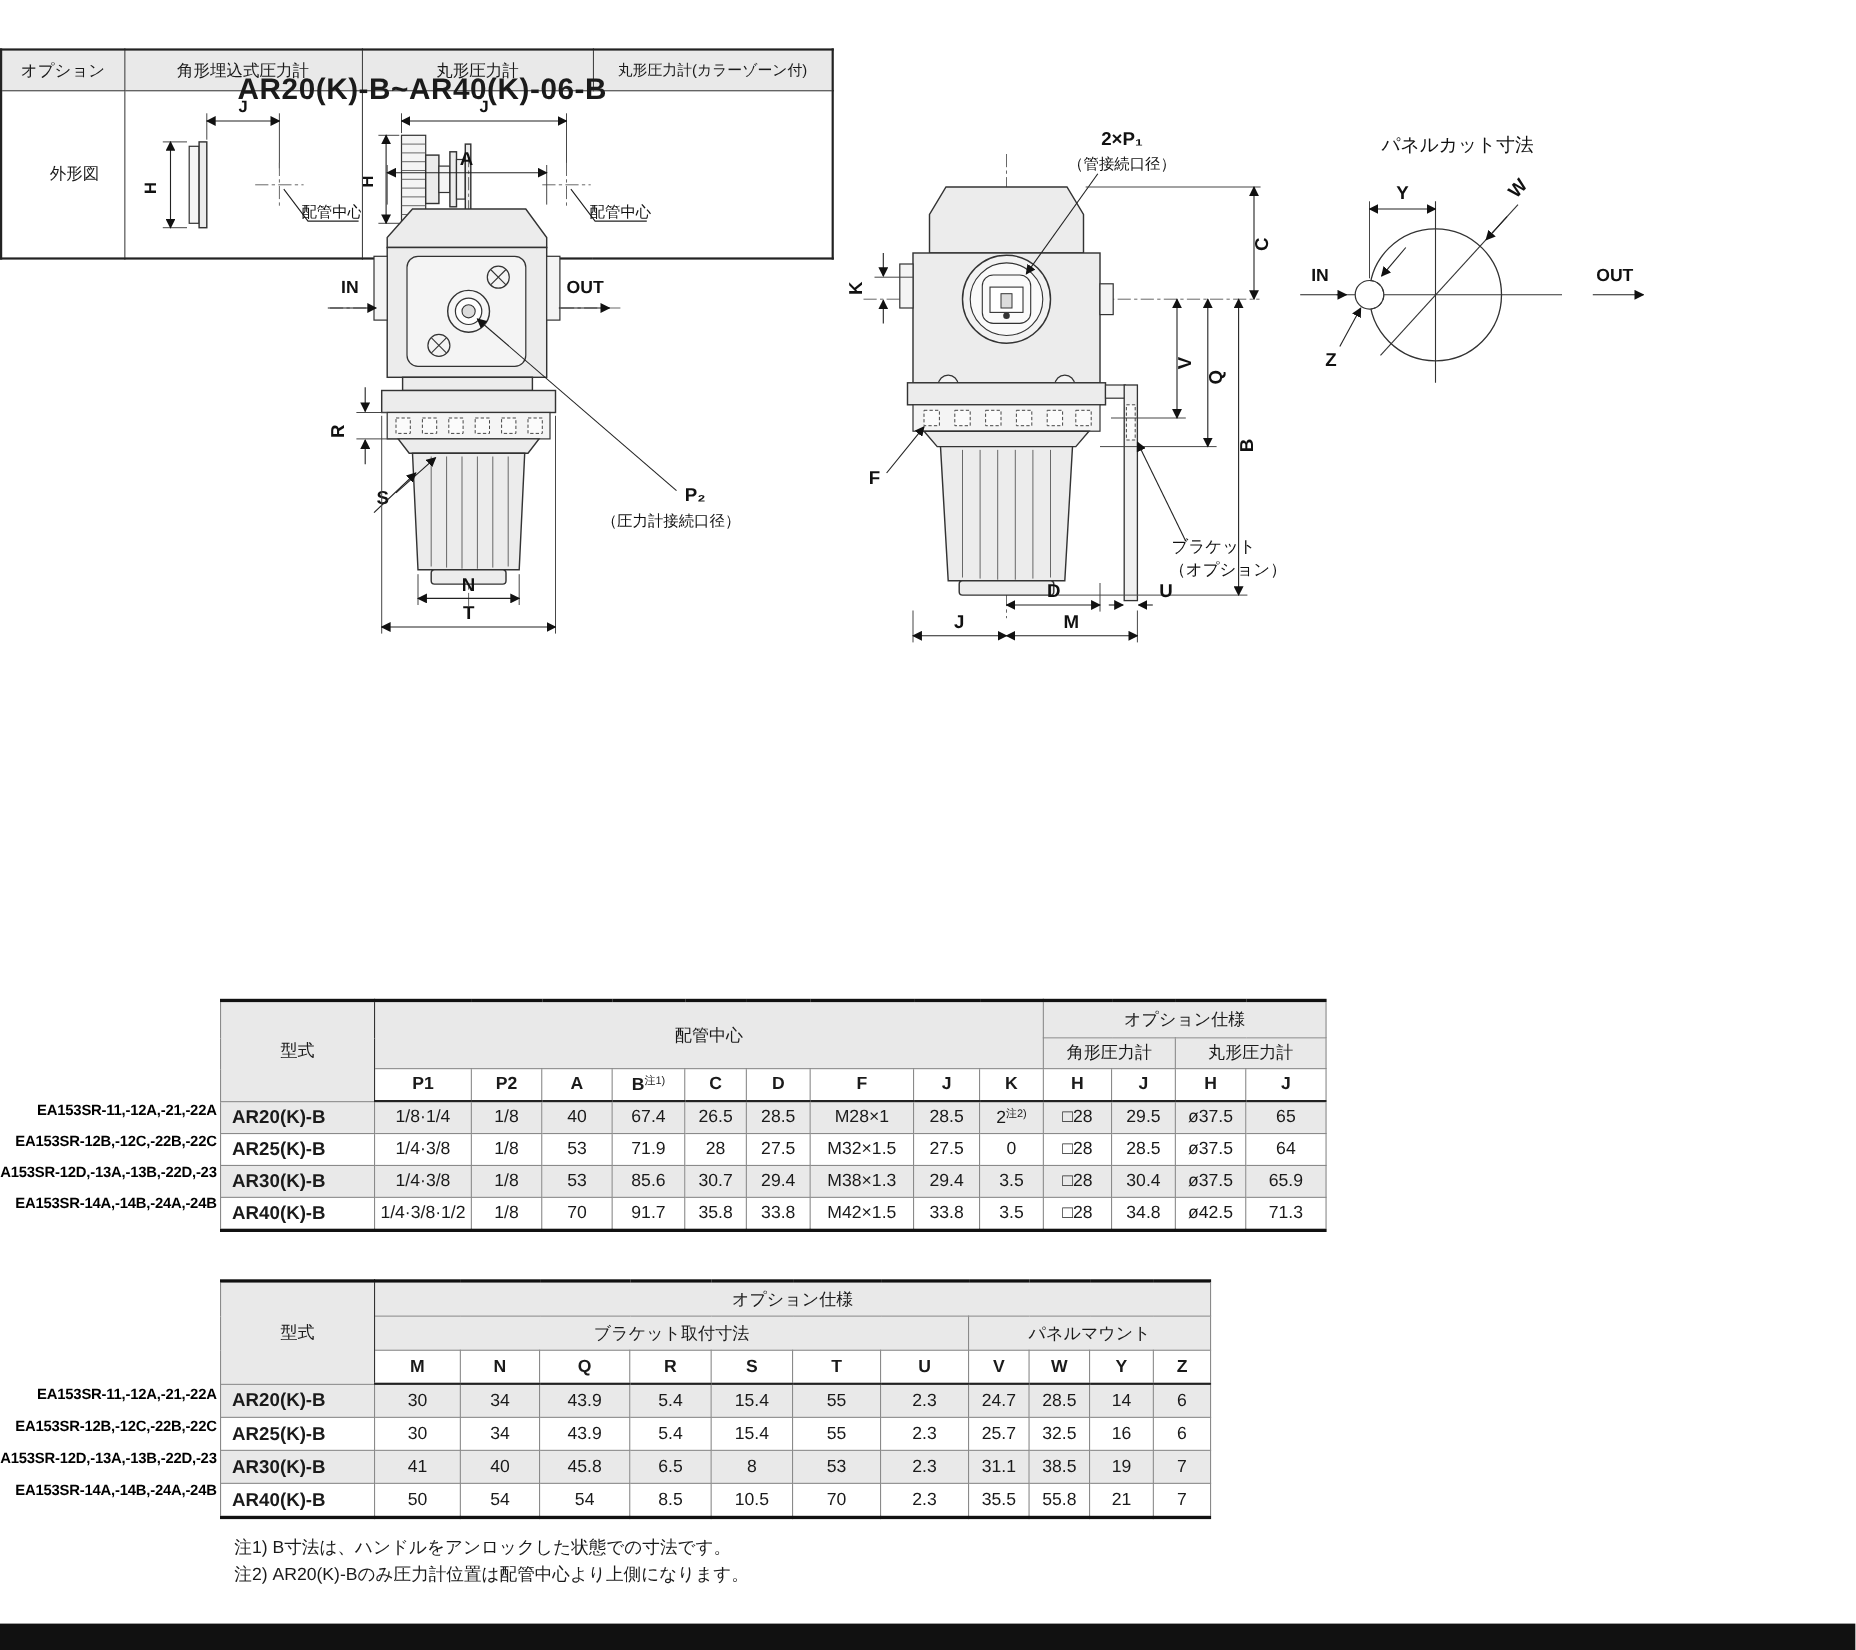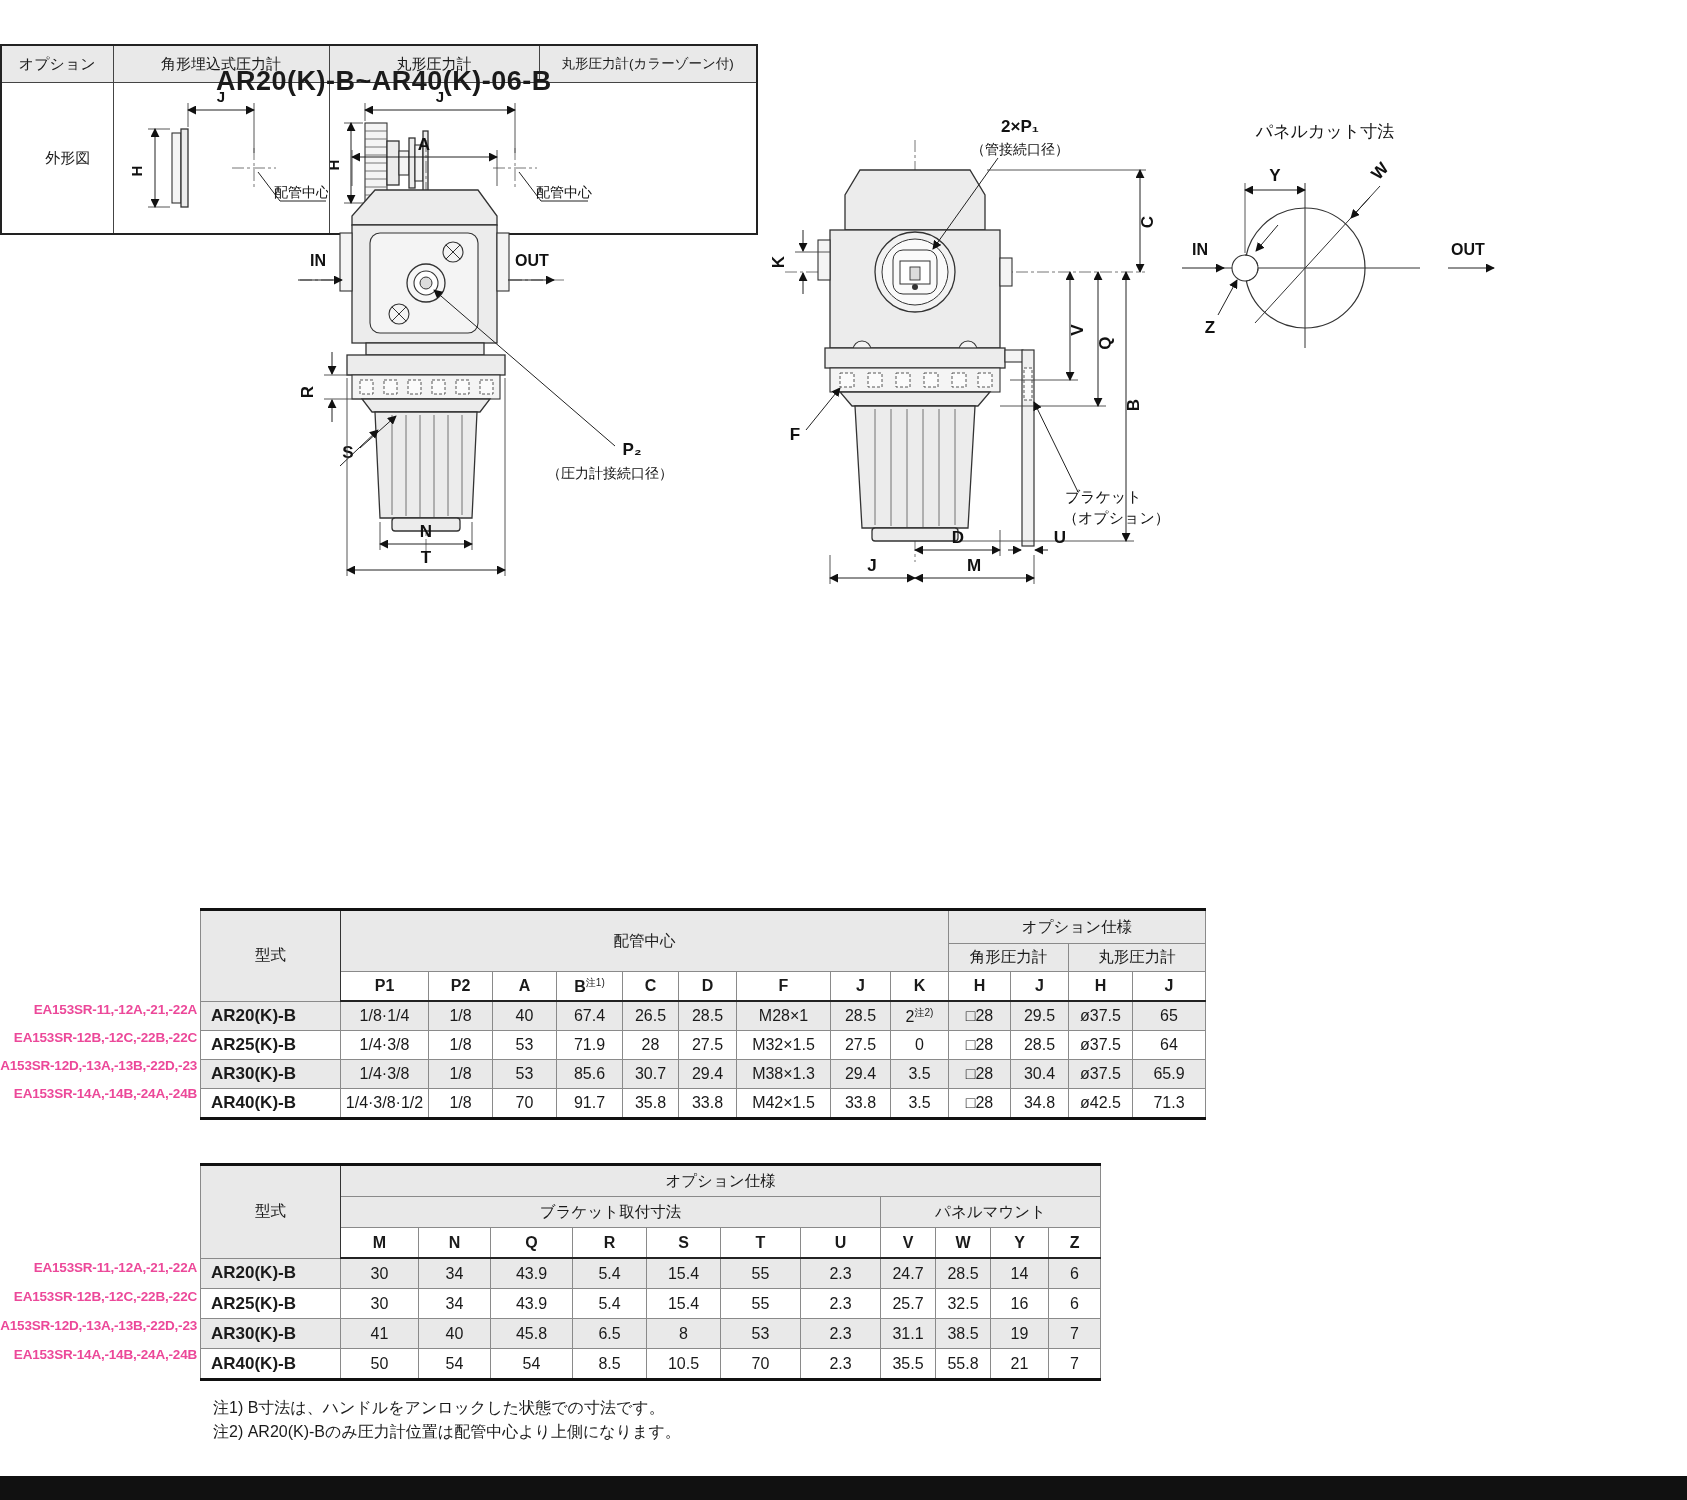--- a/index.html
+++ b/index.html
@@ -59,21 +59,21 @@
   #main-table    td { height:28px; }
 
   #bracket-table { left:200px; top:1163px; width:900px; }
   #bracket-table tr.g1 th { height:30px; }
   #bracket-table tr.g2 th { height:30px; }
   #bracket-table tr.cols th { height:29px; }
   #bracket-table td { height:29px; }
 
   
   .ref { position:absolute; right:1490px; white-space:nowrap; font-size:13.5px; font-weight:bold;
-         color:#ec4899; letter-spacing:-0.2px; }
+         color:#000000; letter-spacing:-0.2px; }
 
   
   #notes { left:213px; top:1396px; font-size:16px; line-height:24px; }
   #footer-bar { left:0; top:1476px; width:1687px; height:24px; background:#111; }
 </style>
 </head>
 <body>
 
 <div id="page">
 

